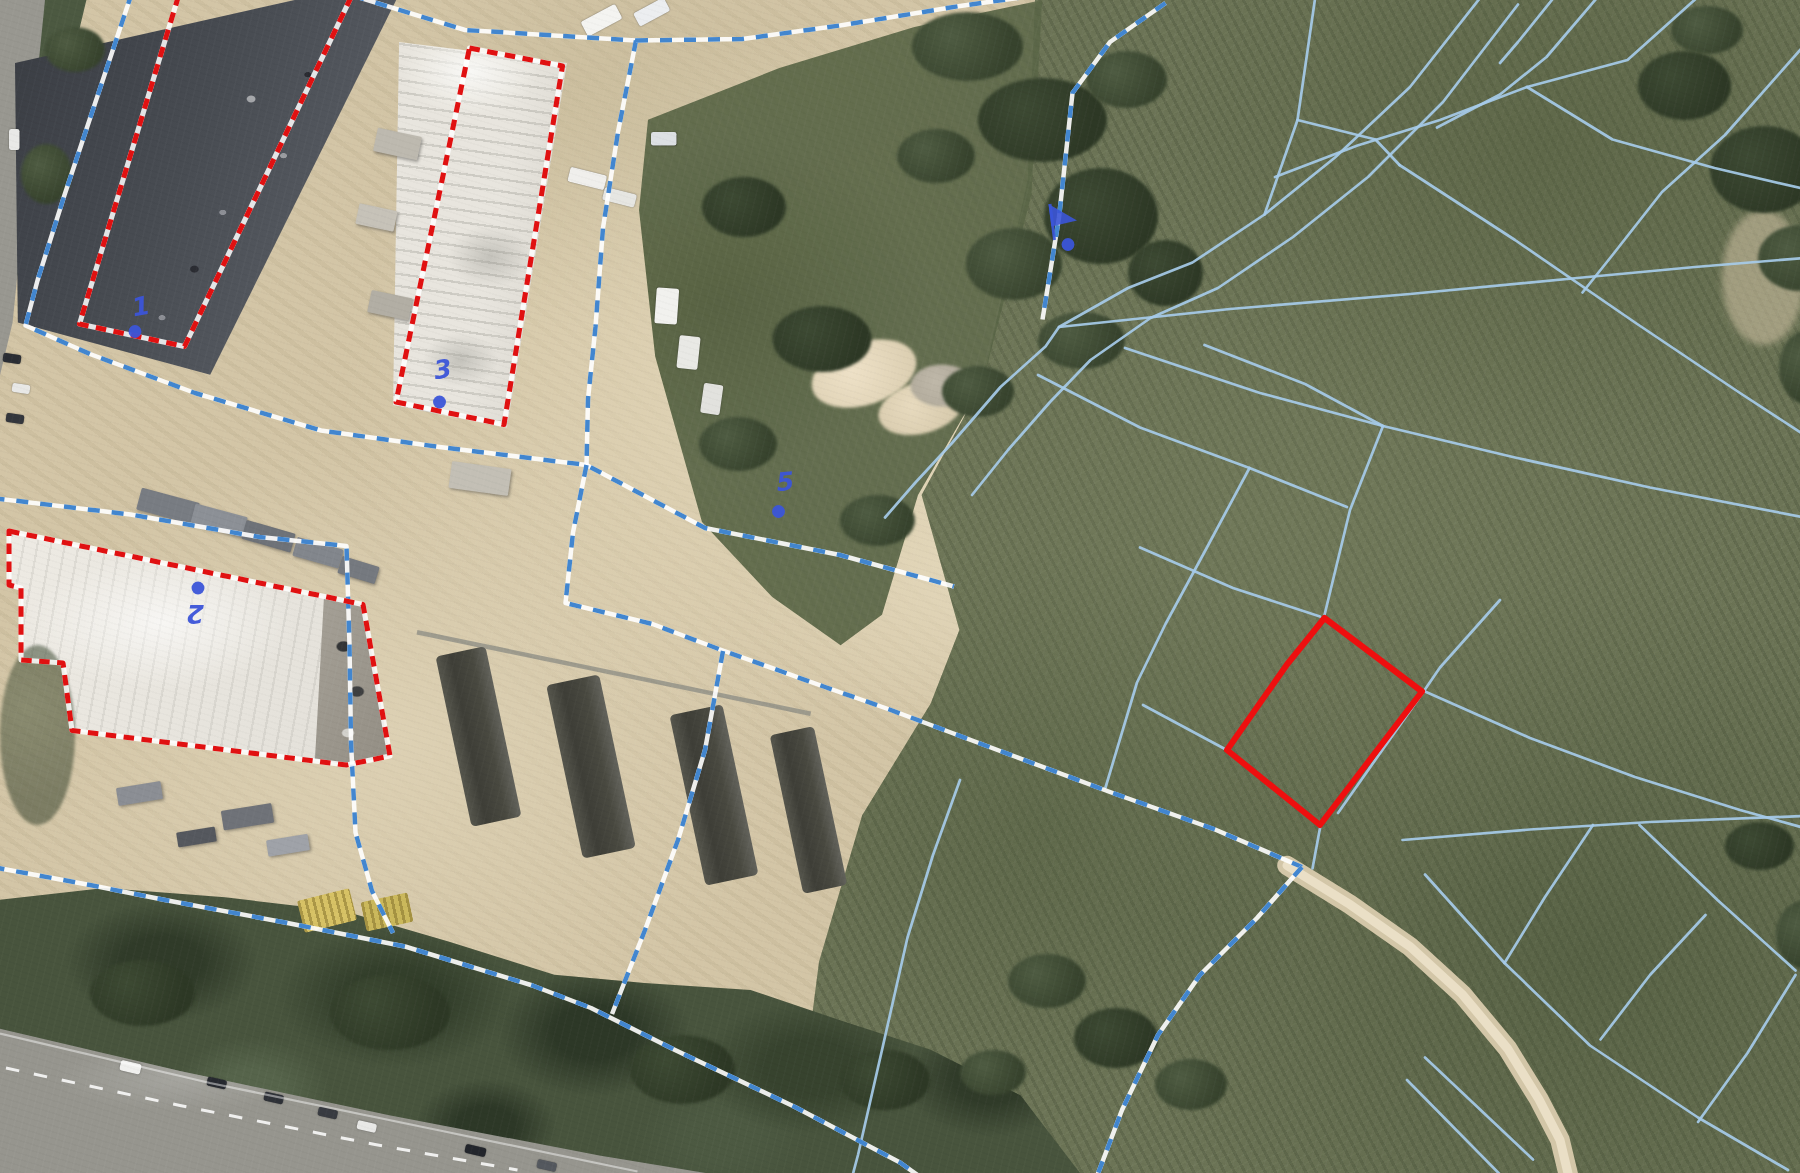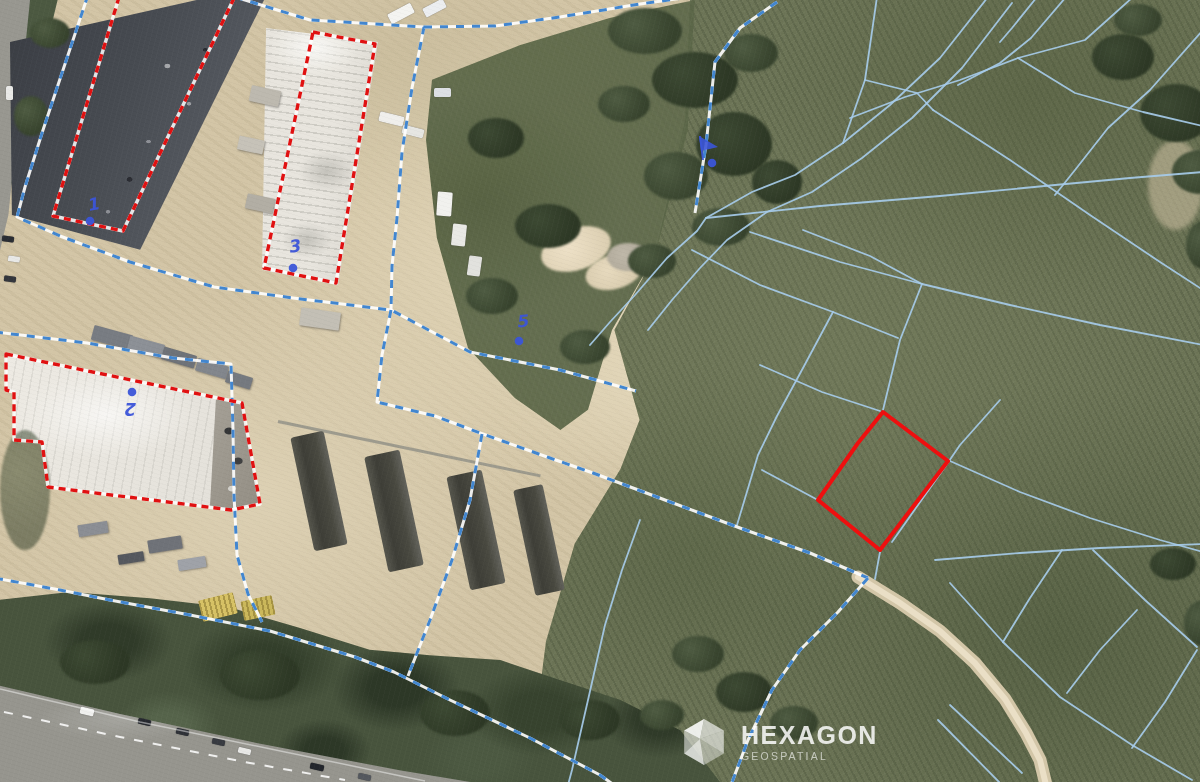--- a/index.html
+++ b/index.html
@@ -293,28 +293,13 @@
       <text x="296" y="252" text-anchor="middle" class="parcel-label" transform="rotate(-8 296 252)">3</text>
       <circle cx="519" cy="341" r="4.3" class="marker-dot"></circle>
       <text x="524" y="327" text-anchor="middle" class="parcel-label" transform="rotate(-5 524 327)">5</text>
       <circle cx="132" cy="392" r="4.3" class="marker-dot"></circle>
       <text x="130" y="403" text-anchor="middle" class="parcel-label" transform="rotate(180 130 403)">2</text>
       <path d="M 700 136 L 703 160" class="flag-pole" fill="none"></path>
       <path d="M 699 136 L 718 147 L 701 151 Z" class="flag-shape"></path>
       <circle cx="712" cy="163" r="4.3" class="marker-dot"></circle>
     </svg>
 
-  <div id="watermark">
-    <svg width="46" height="50" viewBox="0 0 58 62">
-      <polygon points="29,2 54,16.5 54,45.5 29,60 4,45.5 4,16.5" fill="rgba(255,255,255,0.18)"></polygon>
-      <polygon points="29,2 54,16.5 24,27" fill="rgba(255,255,255,0.55)"></polygon>
-      <polygon points="29,2 24,27 4,16.5" fill="rgba(255,255,255,0.85)"></polygon>
-      <polygon points="4,16.5 24,27 4,45.5" fill="rgba(255,255,255,0.4)"></polygon>
-      <polygon points="4,45.5 24,27 29,60" fill="rgba(255,255,255,0.7)"></polygon>
-      <polygon points="29,60 24,27 54,45.5" fill="rgba(255,255,255,0.3)"></polygon>
-      <polygon points="54,45.5 24,27 54,16.5" fill="rgba(255,255,255,0.5)"></polygon>
-    </svg>
-    <div>
-      <div class="wm-title">HEXAGON</div>
-      <div class="wm-sub">GEOSPATIAL</div>
-    </div>
-  </div>
 </div>
 
 </body></html>

